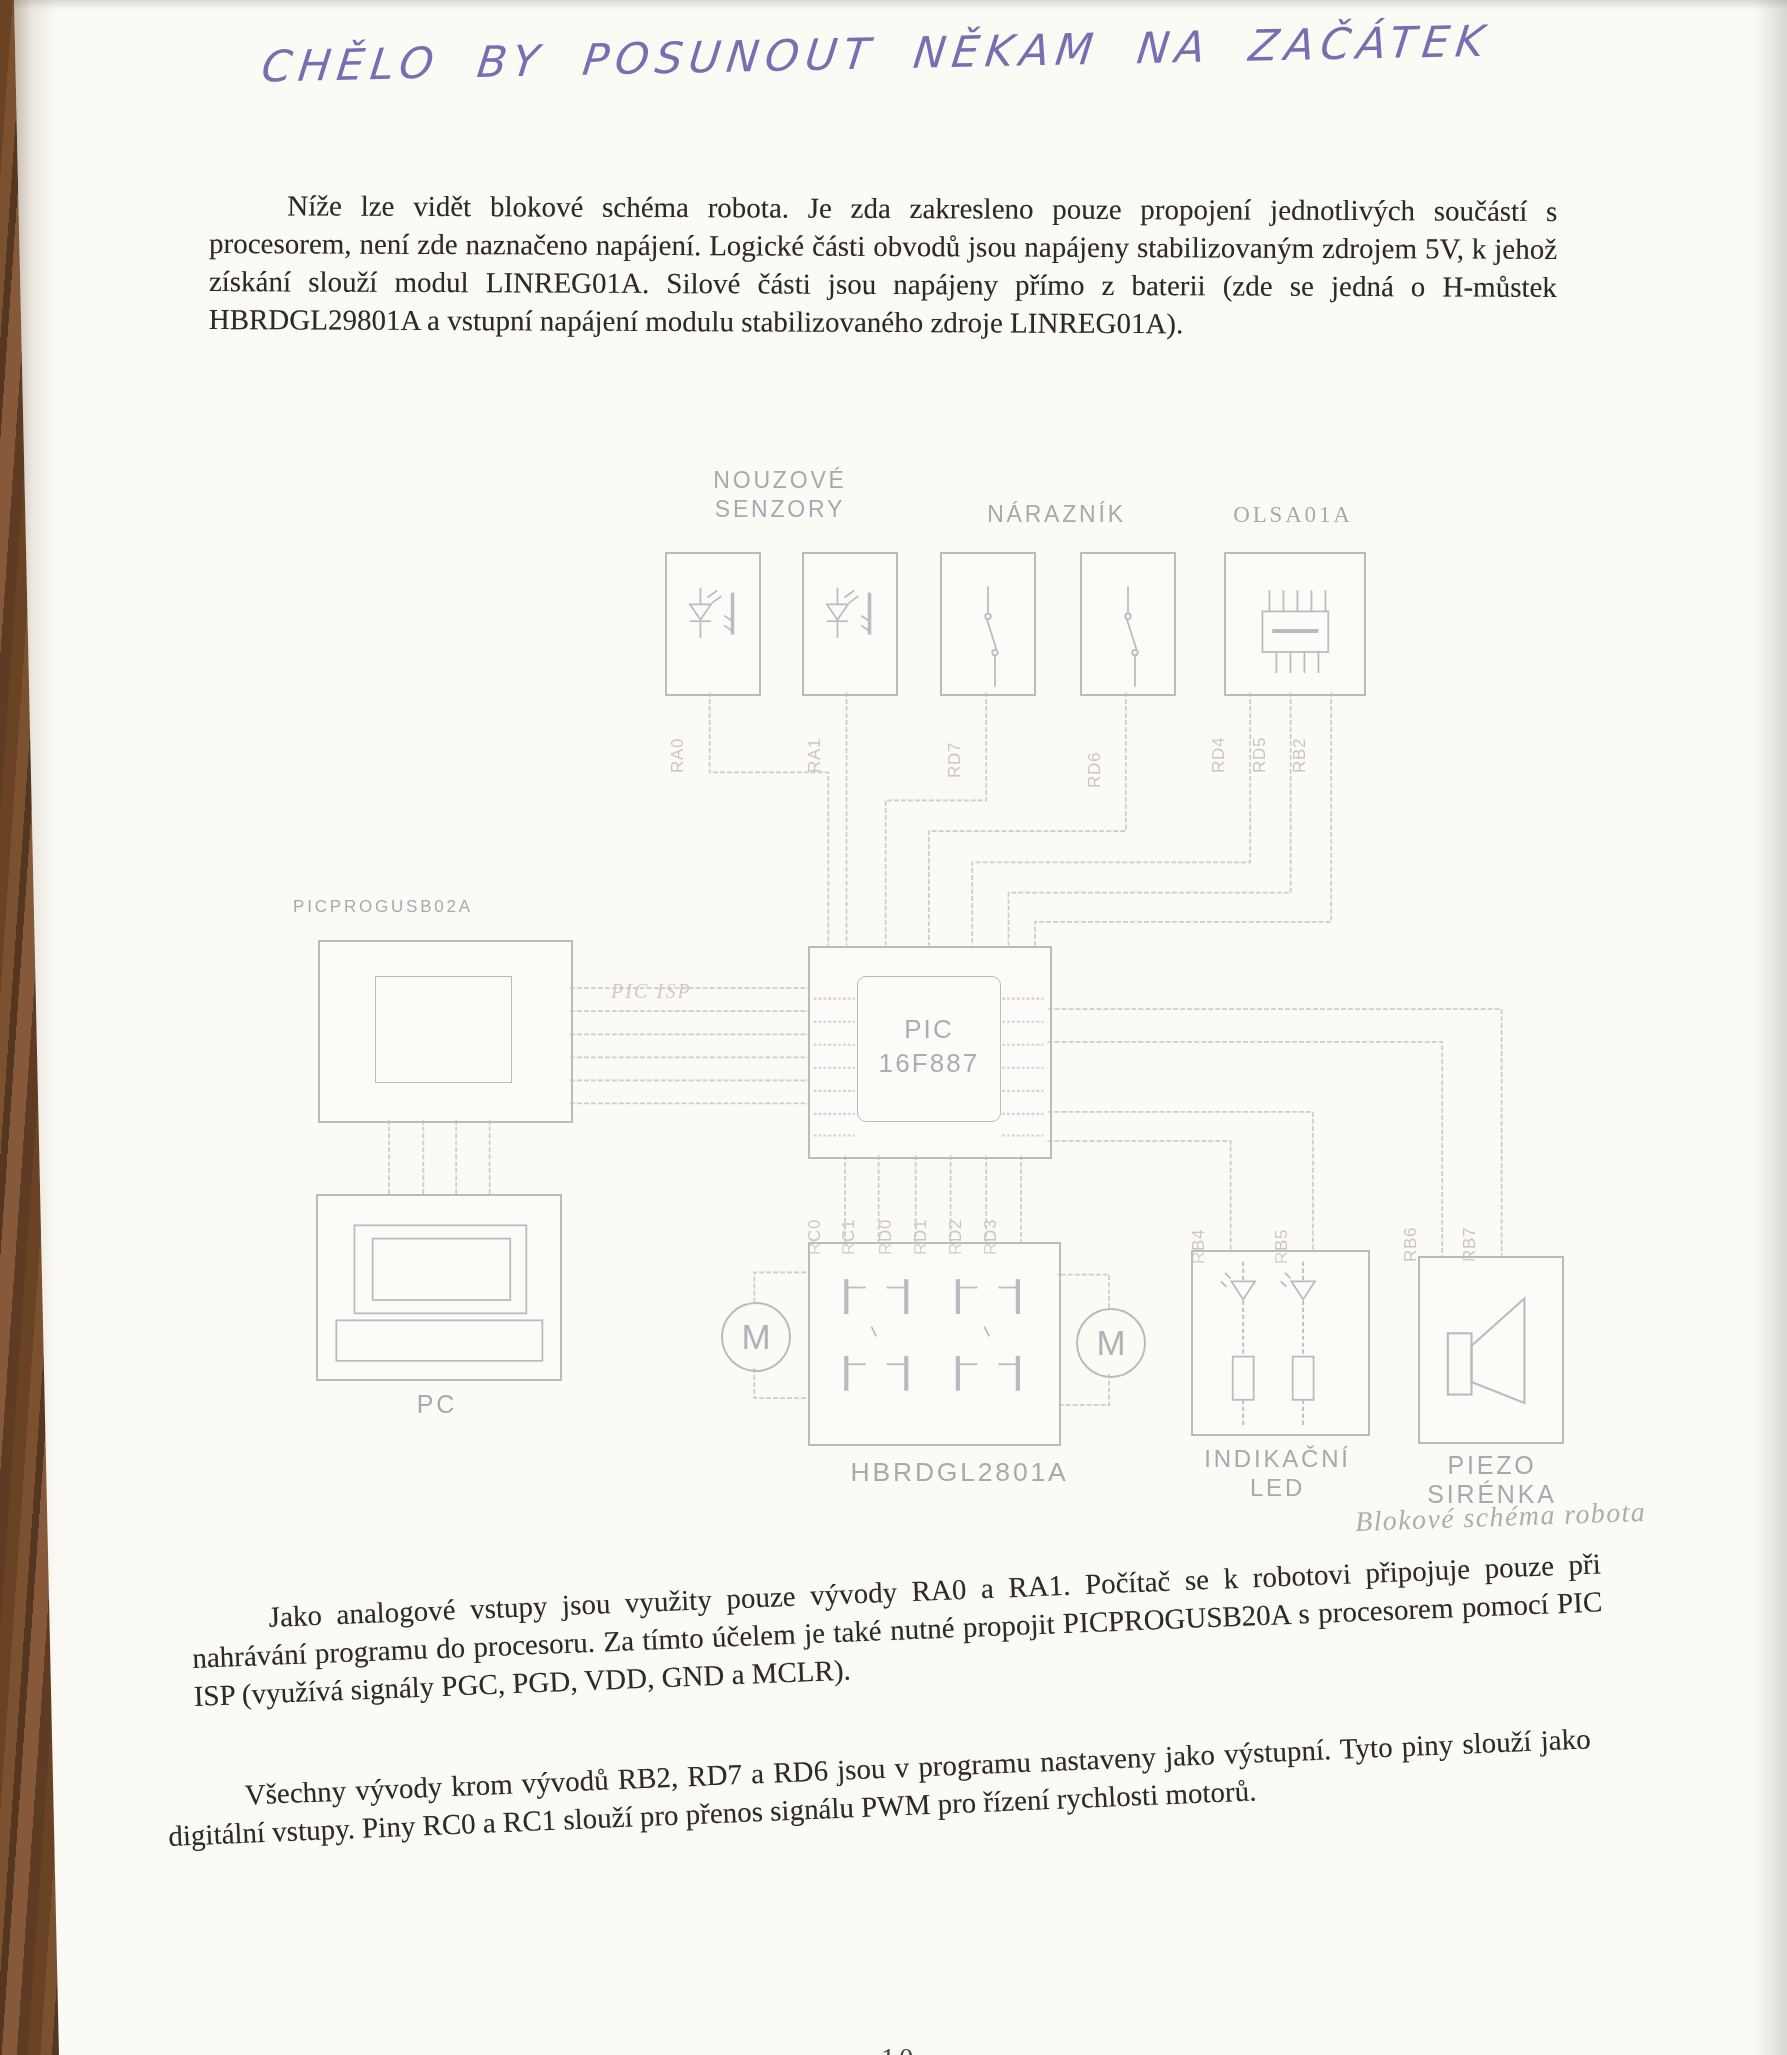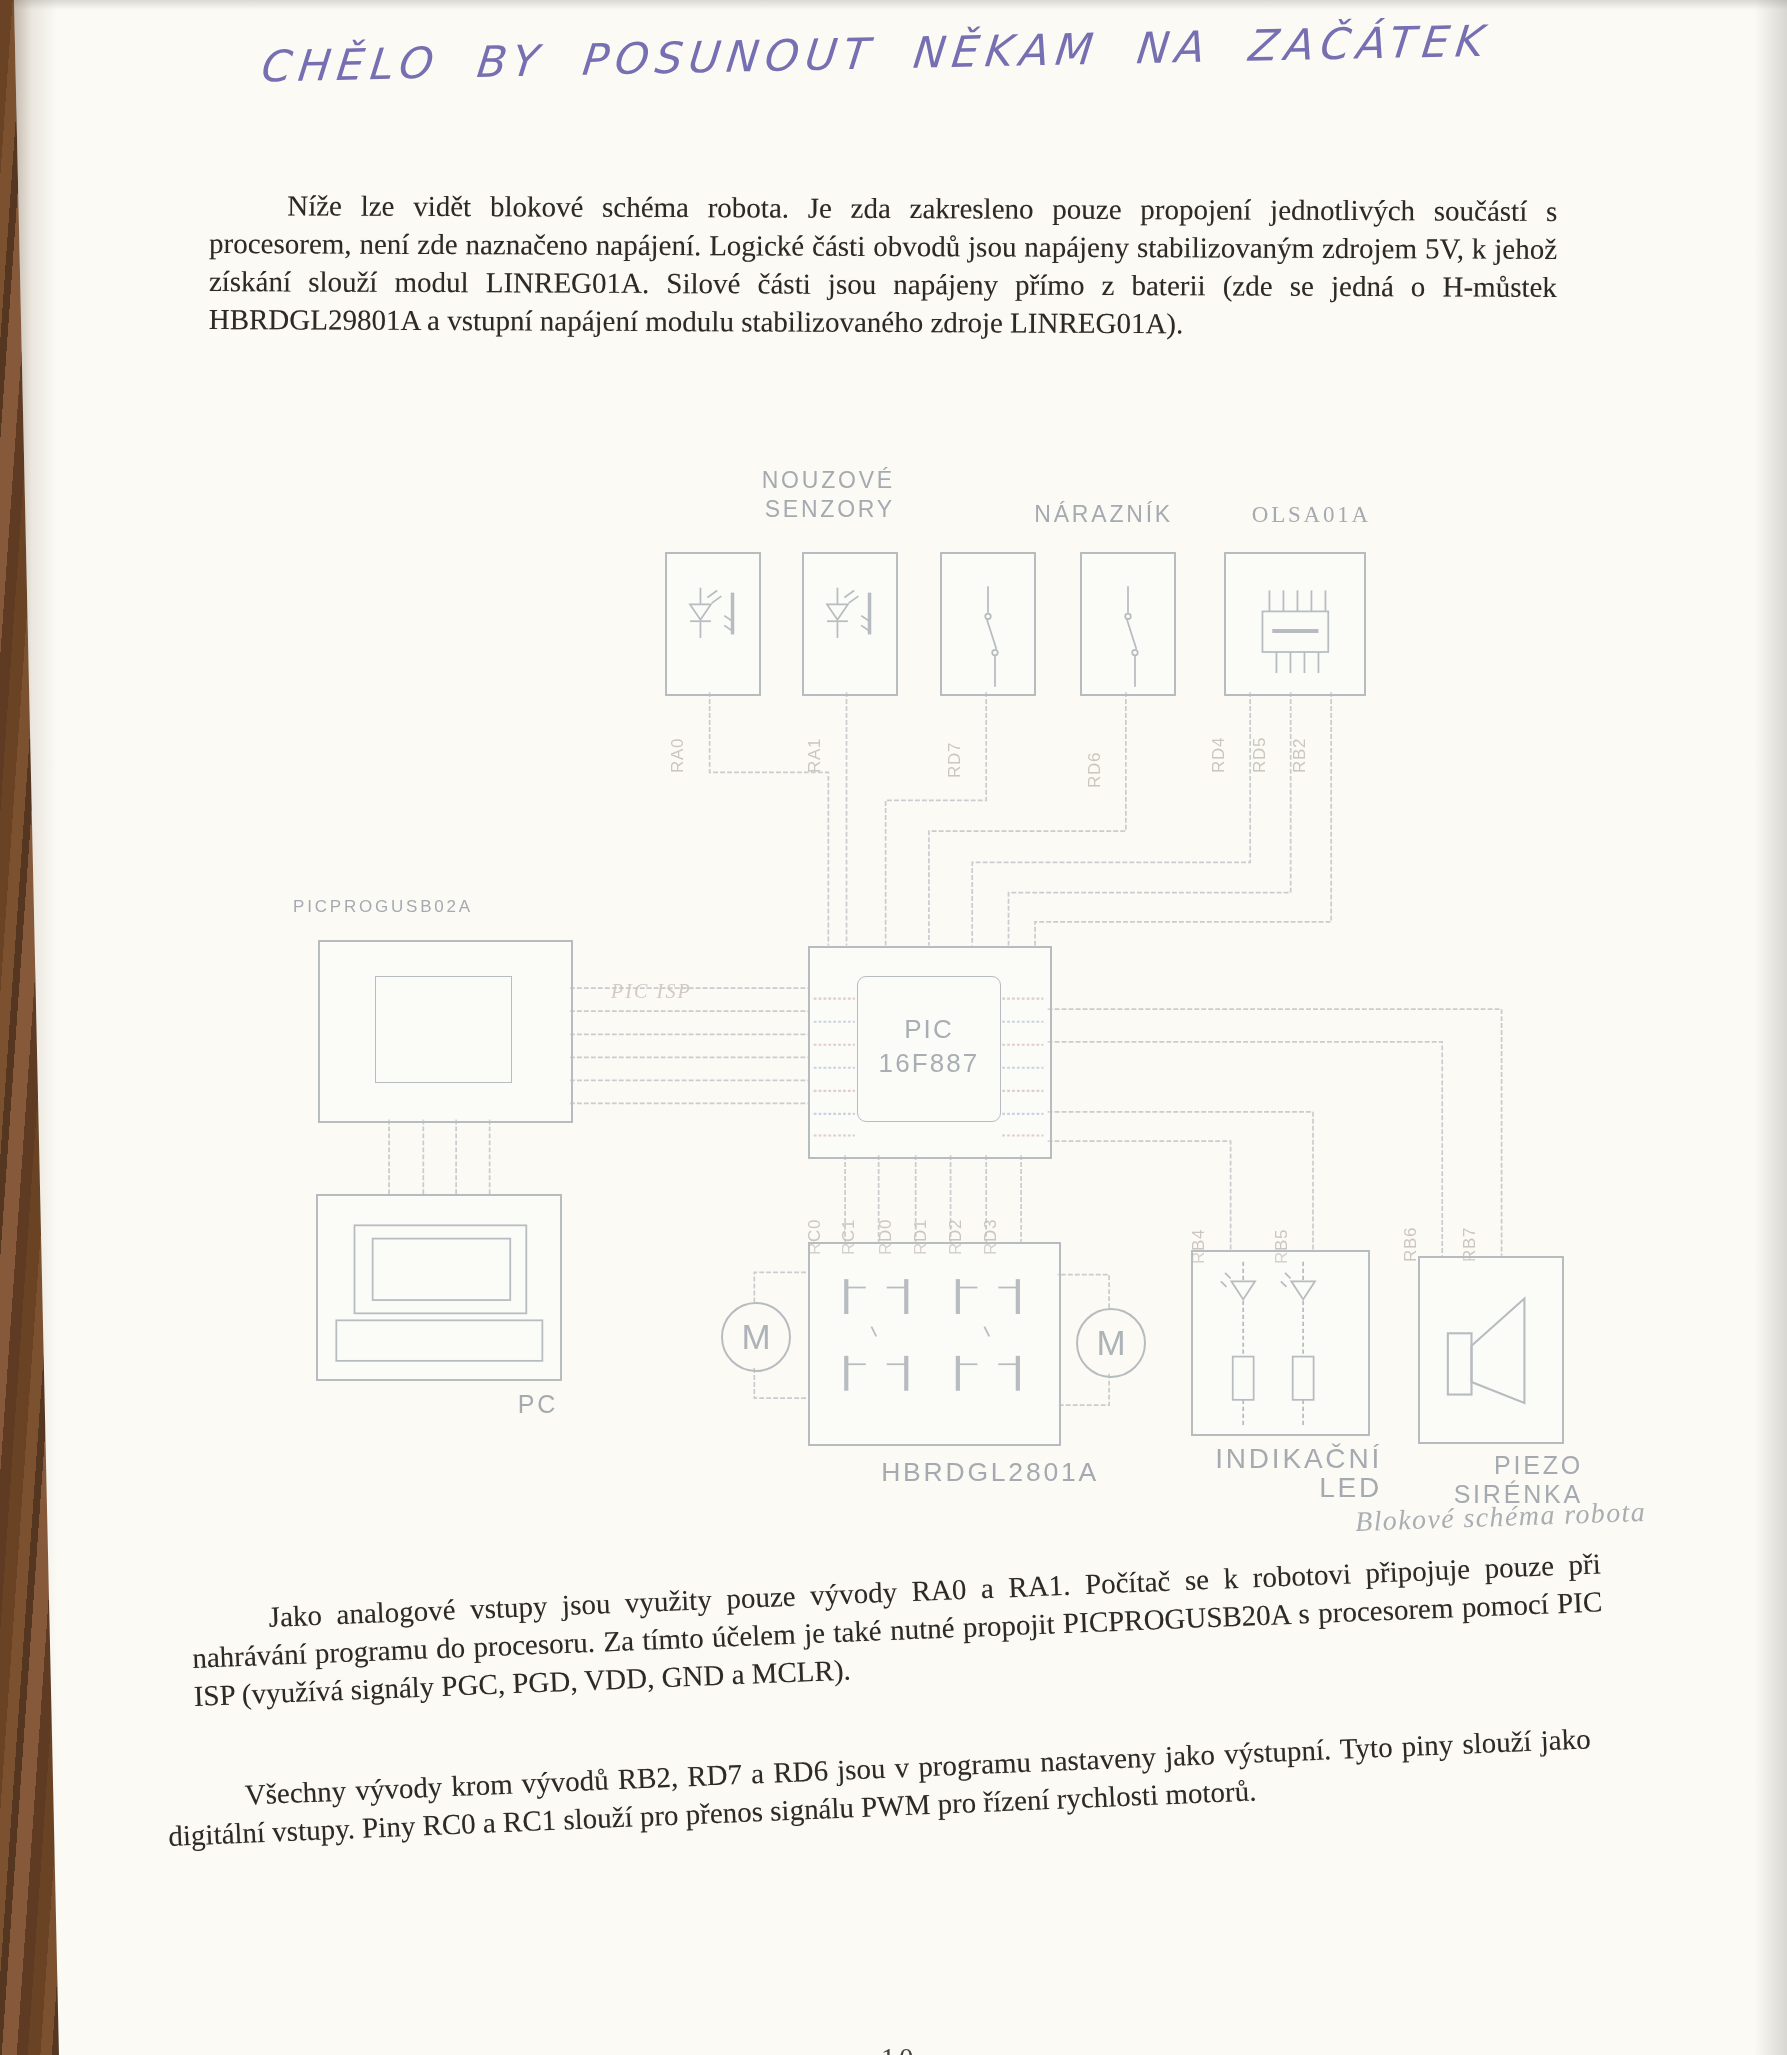--- a/index.html
+++ b/index.html
@@ -53,21 +53,21 @@
     position:absolute;left:1355px;top:1501px;font-style:italic;font-size:28px;
     color:#a9aeb3;letter-spacing:1.4px;transform:rotate(-2deg);white-space:nowrap;
   }
   .pagenum{
     position:absolute;left:881px;top:2042px;font-size:28px;color:#454340;letter-spacing:4.2px;
   }
   
   .dbox{position:absolute;border:2.1px solid #b7bcc0;background:rgba(255,255,255,.2);}
   .dlabel{
     position:absolute;font-family:"Liberation Sans",sans-serif;color:#a4aab0;
-    font-size:23px;letter-spacing:2.8px;text-align:right;line-height:29px;white-space:nowrap;
+    font-size:23px;letter-spacing:2.8px;text-align:center;line-height:29px;white-space:nowrap;
   }
   .pic-text{
     position:absolute;width:100%;top:35px;text-align:center;
     font-family:"Liberation Sans",sans-serif;color:#a8aeb4;font-size:26px;letter-spacing:2.1px;line-height:34px;
   }
   .pin{
     position:absolute;font-family:"Liberation Sans",sans-serif;font-size:17px;color:#c7c1ba;
     letter-spacing:0.7px;transform:rotate(-90deg);transform-origin:left bottom;opacity:.9;white-space:nowrap;
   }
   .isp-label{
@@ -306,21 +306,21 @@
       <polygon points="55,42 89,42 72,68"></polygon>
       <line x1="46" y1="30" x2="54" y2="38"></line>
         <line x1="40" y1="42" x2="48" y2="50"></line>
       <rect x="57" y="150" width="30" height="62"></rect>
       <polygon points="141,42 175,42 158,68"></polygon>
       <line x1="132" y1="30" x2="140" y2="38"></line>
         <line x1="126" y1="42" x2="134" y2="50"></line>
       <rect x="143" y="150" width="30" height="62"></rect>
     </svg>
   </div>
-  <div class="dlabel" style="left:1173px;top:1444px;width:209px;font-size:28px;">
+  <div class="dlabel" style="left:1173px;top:1444px;width:209px;font-size:24px;">
     <div>INDIKAČNÍ</div>
     <div>LED</div>
   </div>
 
   <div class="dbox" style="left:1418px;top:1256px;width:142px;height:184px;">
     <svg width="142" height="184" viewBox="0 0 204 264" stroke="#b7bcc0" stroke-width="3" fill="none">
       <rect x="40" y="108" width="34" height="88"></rect>
       <polygon points="74,126 150,58 150,208 74,178"></polygon>
     </svg>
   </div>

